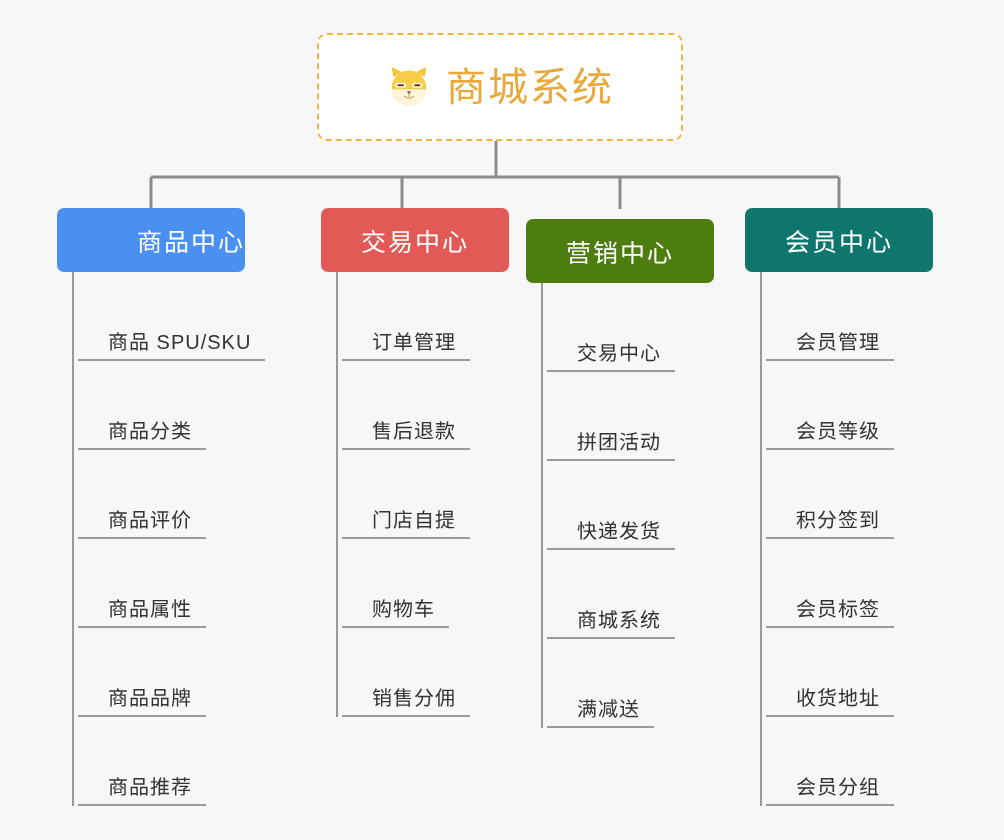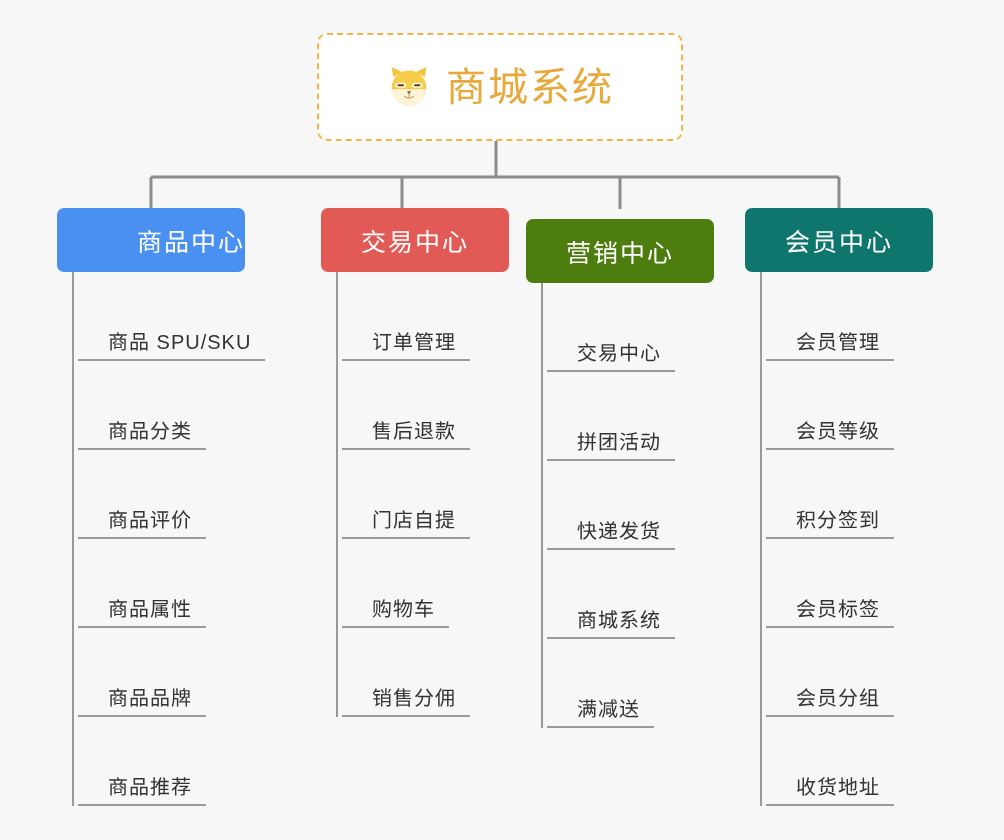--- a/index.html
+++ b/index.html
@@ -226,21 +226,21 @@
       <div class="leaf">
           <span class="leaf-label">会员等级</span>
         </div>
       <div class="leaf">
           <span class="leaf-label">积分签到</span>
         </div>
       <div class="leaf">
           <span class="leaf-label">会员标签</span>
         </div>
       <div class="leaf">
+          <span class="leaf-label">收货地址</span>
+        </div>
+      <div class="leaf">
           <span class="leaf-label">会员分组</span>
         </div>
-      <div class="leaf">
-          <span class="leaf-label">收货地址</span>
-        </div>
     </div>
   </div>
 
 </div>
 
 </body></html>

